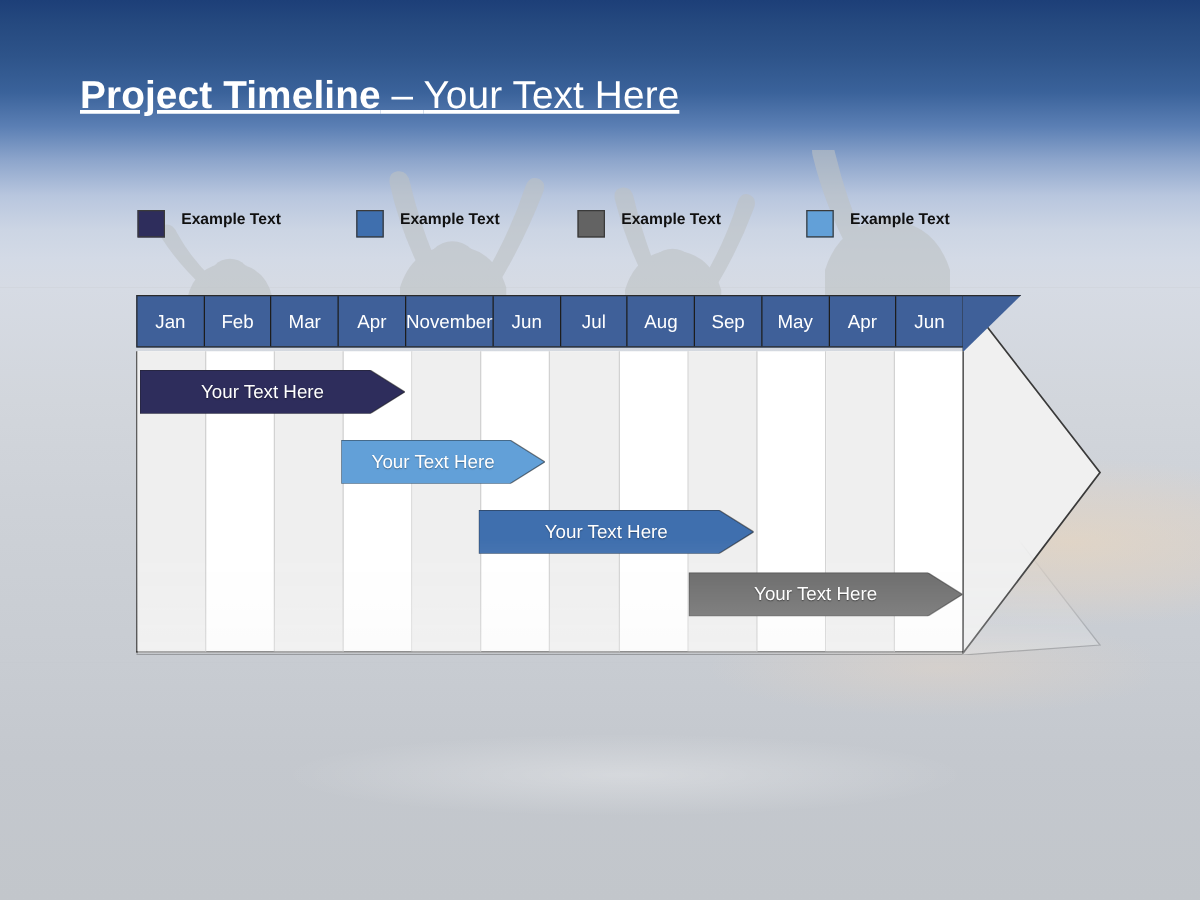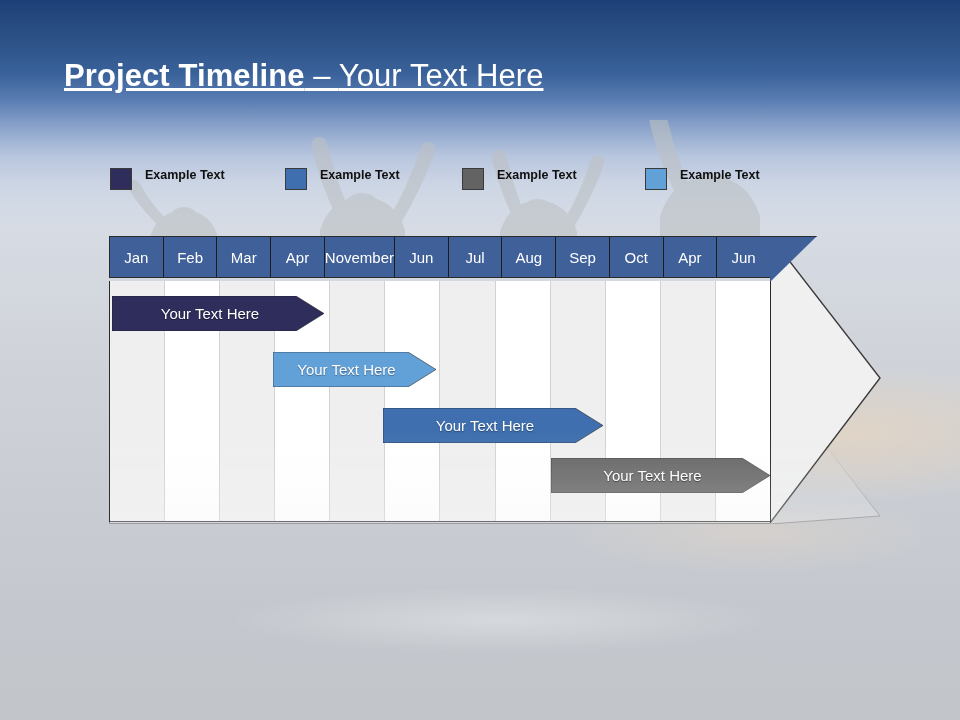--- a/index.html
+++ b/index.html
@@ -190,21 +190,21 @@
     <div class="hdr" id="hdr">
         <div class="hcell">Jan</div>
         <div class="hcell">Feb</div>
         <div class="hcell">Mar</div>
         <div class="hcell">Apr</div>
         <div class="hcell">November</div>
         <div class="hcell">Jun</div>
         <div class="hcell">Jul</div>
         <div class="hcell">Aug</div>
         <div class="hcell">Sep</div>
-        <div class="hcell">Oct</div>
+        <div class="hcell">May</div>
         <div class="hcell">Apr</div>
         <div class="hcell">Jun</div>
       </div>
     <div class="hdr-wedge"></div>
     <div class="body" id="body">
         <div class="bcell alt"></div>
         <div class="bcell"></div>
         <div class="bcell alt"></div>
         <div class="bcell"></div>
         <div class="bcell alt"></div>

